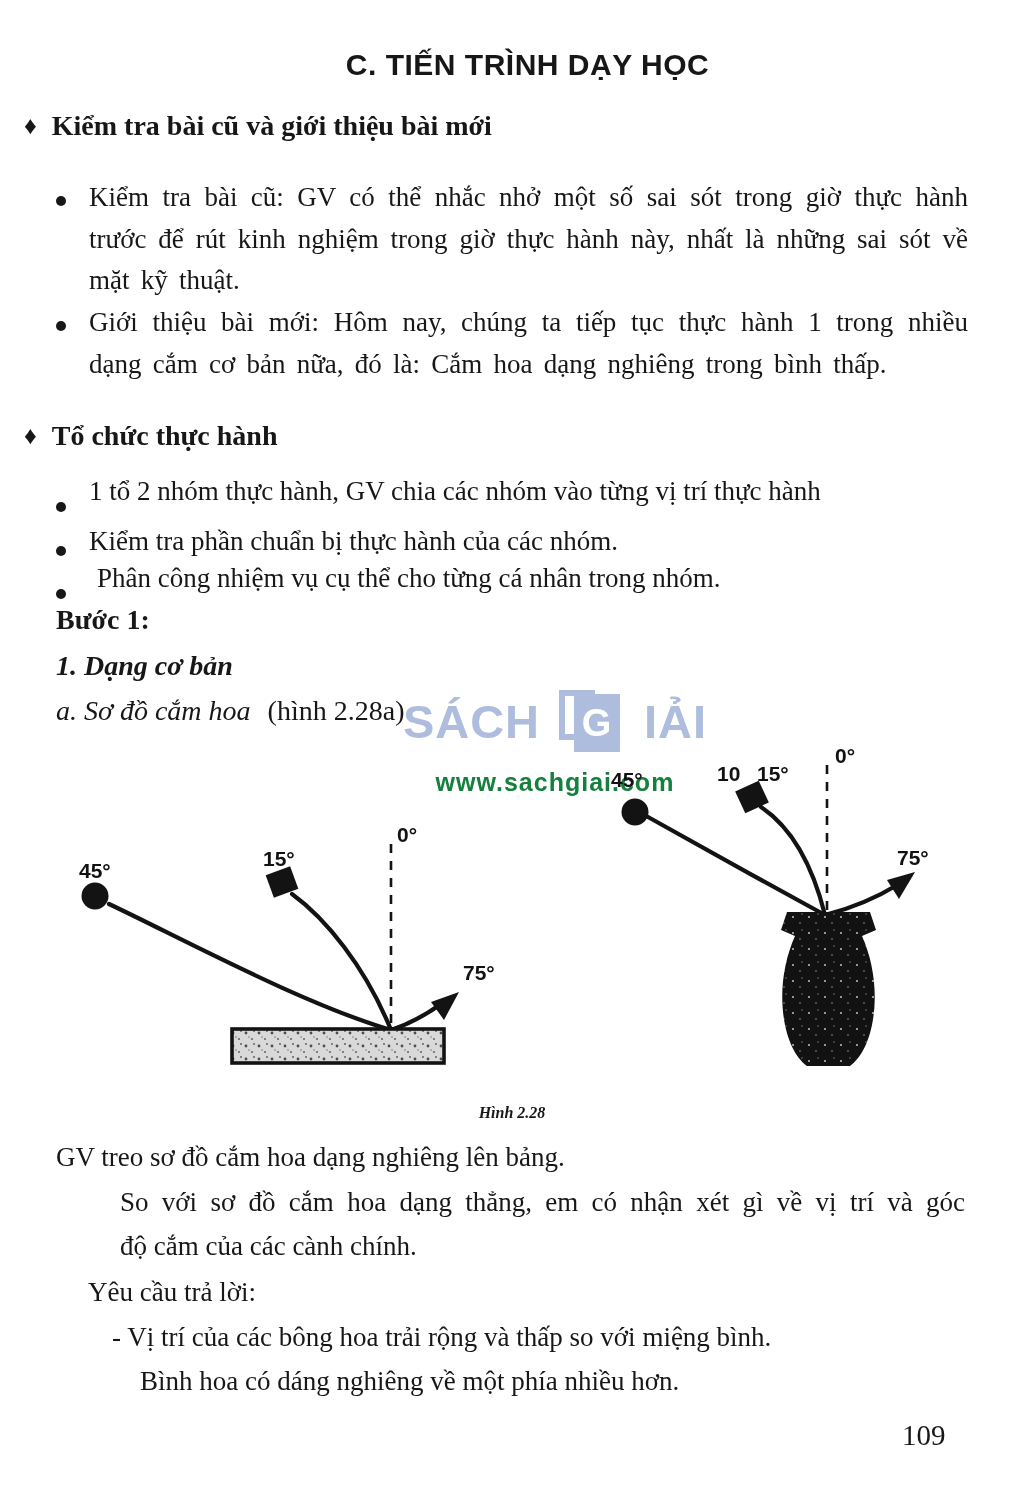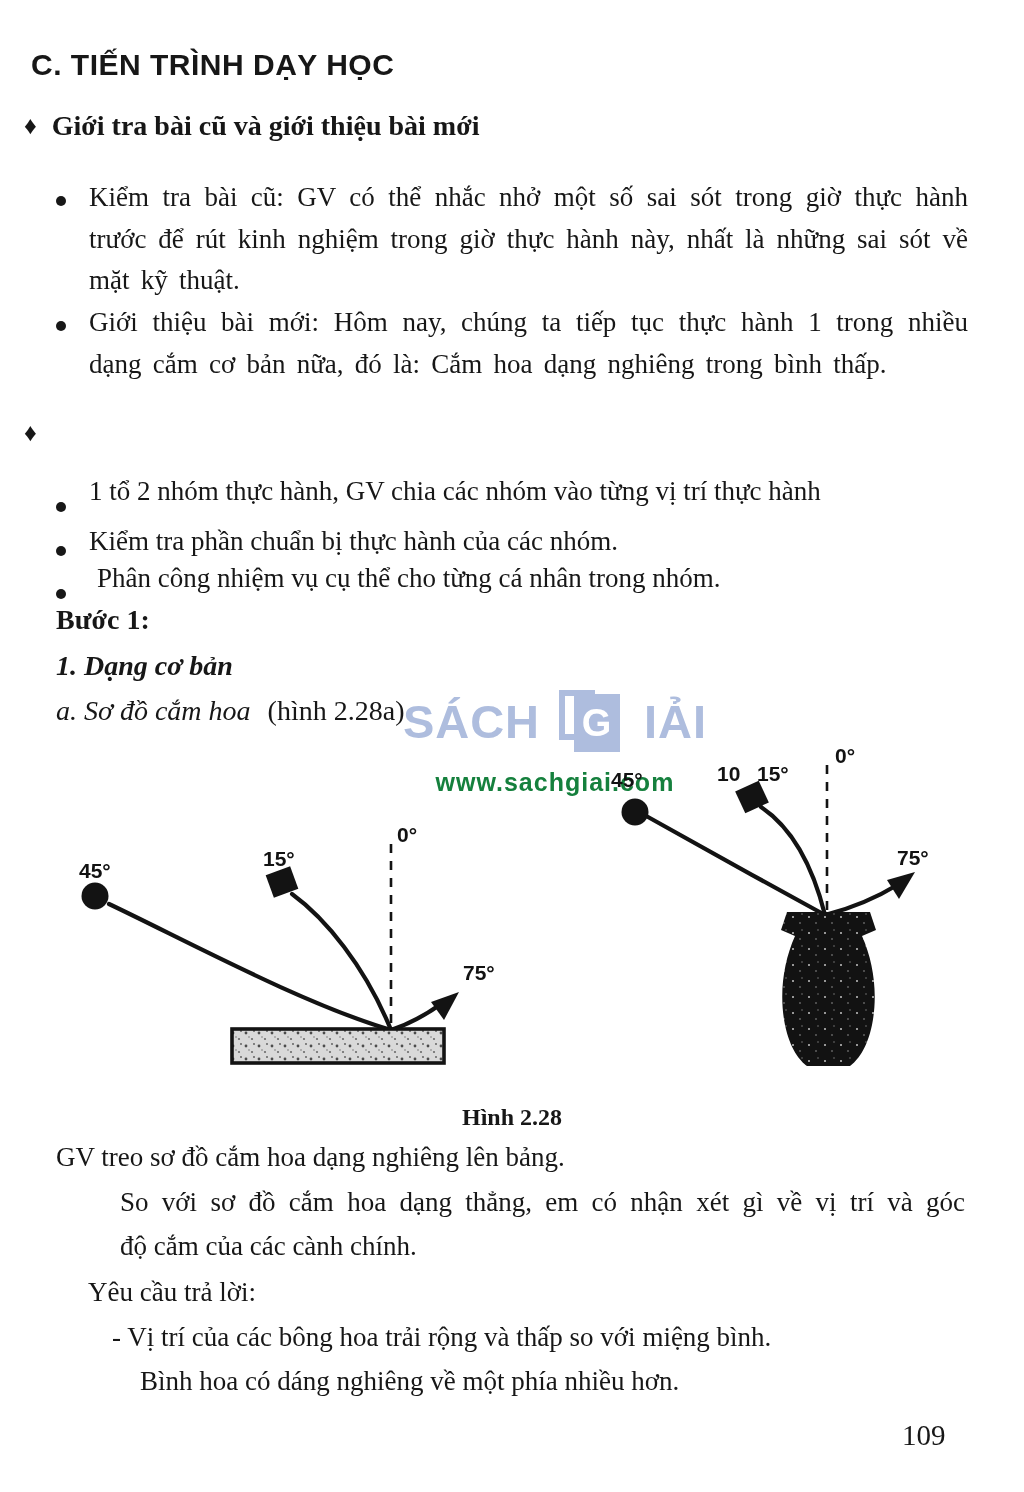--- a/index.html
+++ b/index.html
@@ -9,20 +9,21 @@
     width: 1024px;
     height: 1492px;
     background: #ffffff;
     font-family: "Liberation Serif", serif;
     color: #171717;
     overflow: hidden;
   }
   .page-title {
     position: absolute;
     top: 48px; left: 0; width: 100%;
+    text-align: center;
     font-family: "Liberation Sans", sans-serif;
     font-weight: bold;
     font-size: 30px;
     letter-spacing: 0.5px;
     padding-left: 31px;
   }
   .sec-head {
     position: absolute;
     left: 24px;
     display: flex;
@@ -129,21 +130,22 @@
     color: #15803d;
   }
   .fig-svg { position: absolute; z-index: 1; }
   .fig-left { left: 35px; top: 808px; }
   .fig-right { left: 565px; top: 735px; }
   .fig-caption {
     position: absolute;
     top: 1104px; left: 0; width: 100%;
     text-align: center;
     font-weight: bold;
-    font-size: 24px;
+    font-style: italic;
+    font-size: 16px;
   }
   .t-line { position: absolute; font-size: 27px; white-space: nowrap; }
   .line-gv { left: 56px; top: 1142px; }
   .q-line-1 {
     left: 120px; top: 1187px; width: 845px;
     white-space: normal;
     text-align: justify;
     text-align-last: justify;
     word-spacing: 2px;
   }
@@ -164,34 +166,35 @@
 </style>
 </head>
 <body>
 
 <div class="page">
 
   <div class="page-title">C. TIẾN TRÌNH DẠY HỌC</div>
 
   <div class="sec-head sec-head-1">
     <span class="diamond">♦</span>
-    <span>Giới tra bài cũ và giới thiệu bài mới</span>
+    <span>Kiểm tra bài cũ và giới thiệu bài mới</span>
   </div>
 
   <div class="bullet-para bullet-para-1">
     <span class="bp-dot-col"><span class="dot"></span></span>
     <span class="bp-text">Kiểm tra bài cũ: GV có thể nhắc nhở một số sai sót trong giờ thực hành trước để rút kinh nghiệm trong giờ thực hành này, nhất là những sai sót về mặt kỹ thuật.</span>
   </div>
   <div class="bullet-para bullet-para-2">
     <span class="bp-dot-col"><span class="dot"></span></span>
     <span class="bp-text">Giới thiệu bài mới: Hôm nay, chúng ta tiếp tục thực hành 1 trong nhiều dạng cắm cơ bản nữa, đó là: Cắm hoa dạng nghiêng trong bình thấp.</span>
   </div>
 
   <div class="sec-head sec-head-2">
     <span class="diamond">♦</span>
+    <span>Tổ chức thực hành</span>
   </div>
 
   <div class="list-item list-item-1">
     <span class="bp-dot-col"><span class="dot"></span></span>
     <span>1 tổ 2 nhóm thực hành, GV chia các nhóm vào từng vị trí thực hành</span>
   </div>
   <div class="list-item list-item-2">
     <span class="bp-dot-col"><span class="dot"></span></span>
     <span>Kiểm tra phần chuẩn bị thực hành của các nhóm.</span>
   </div>

